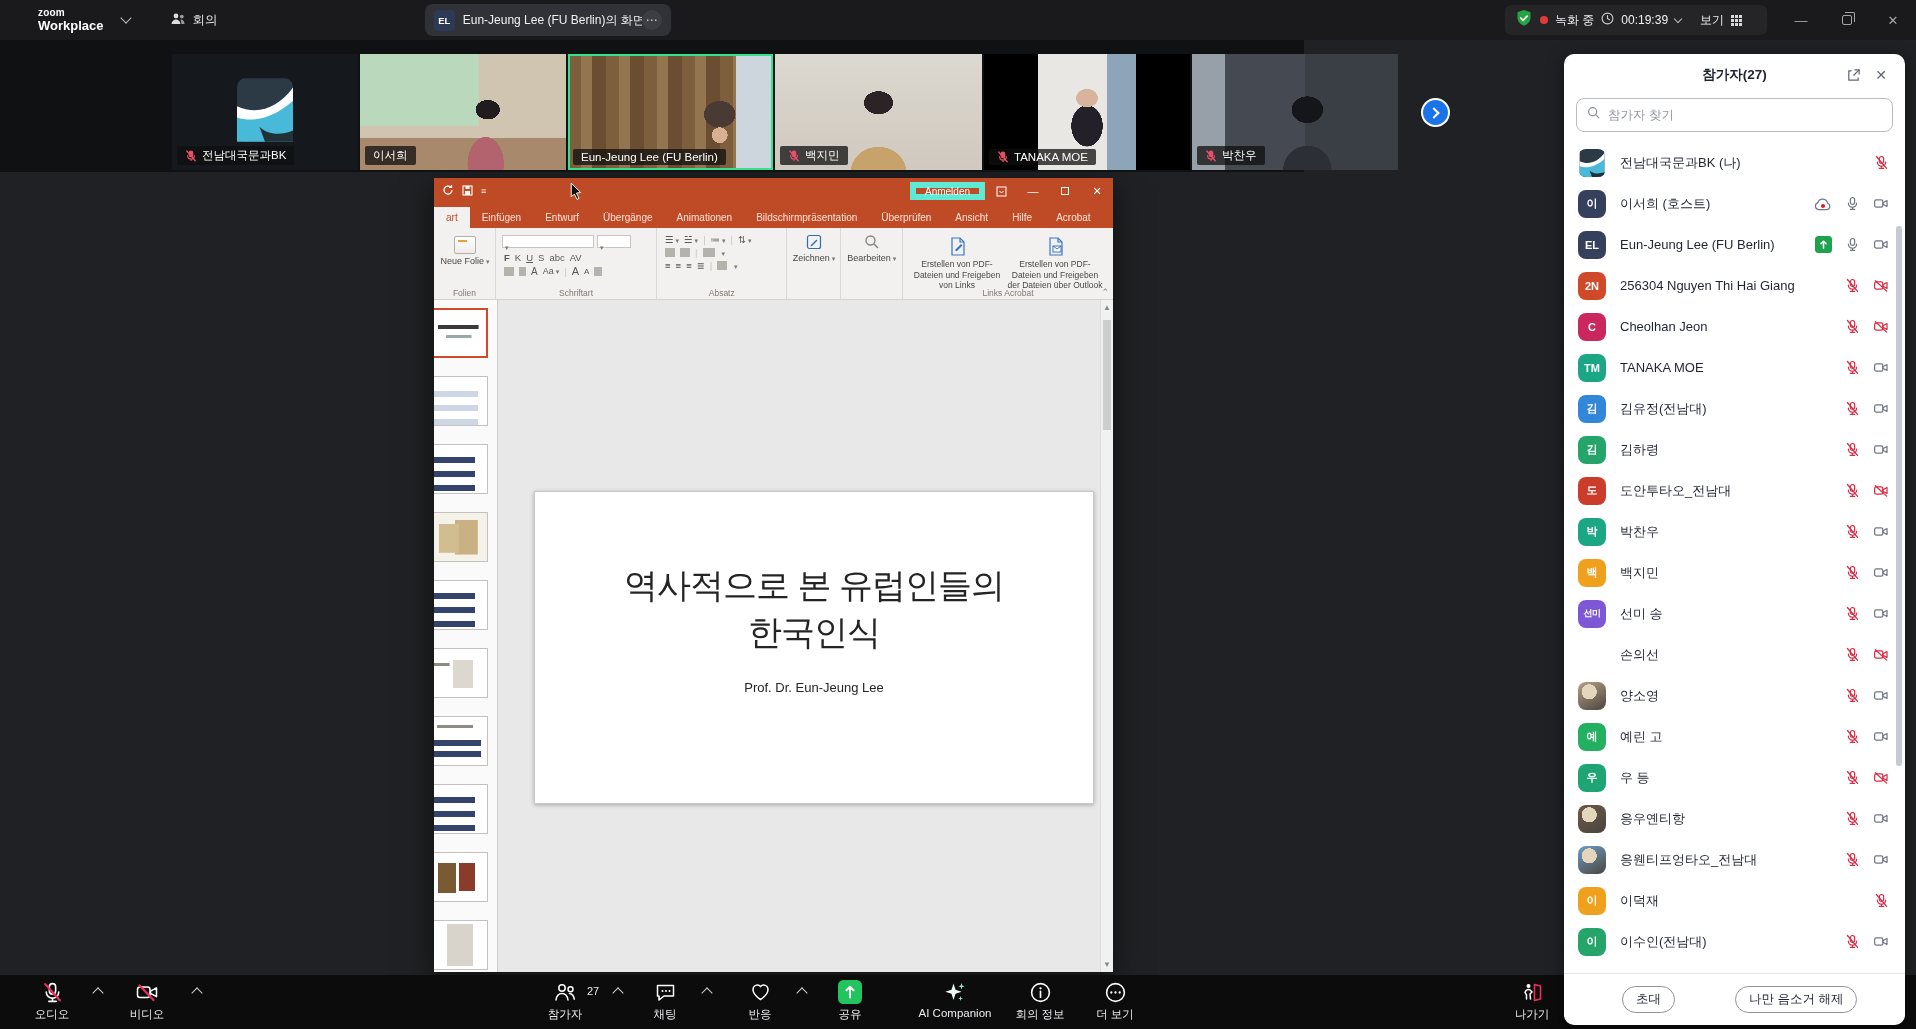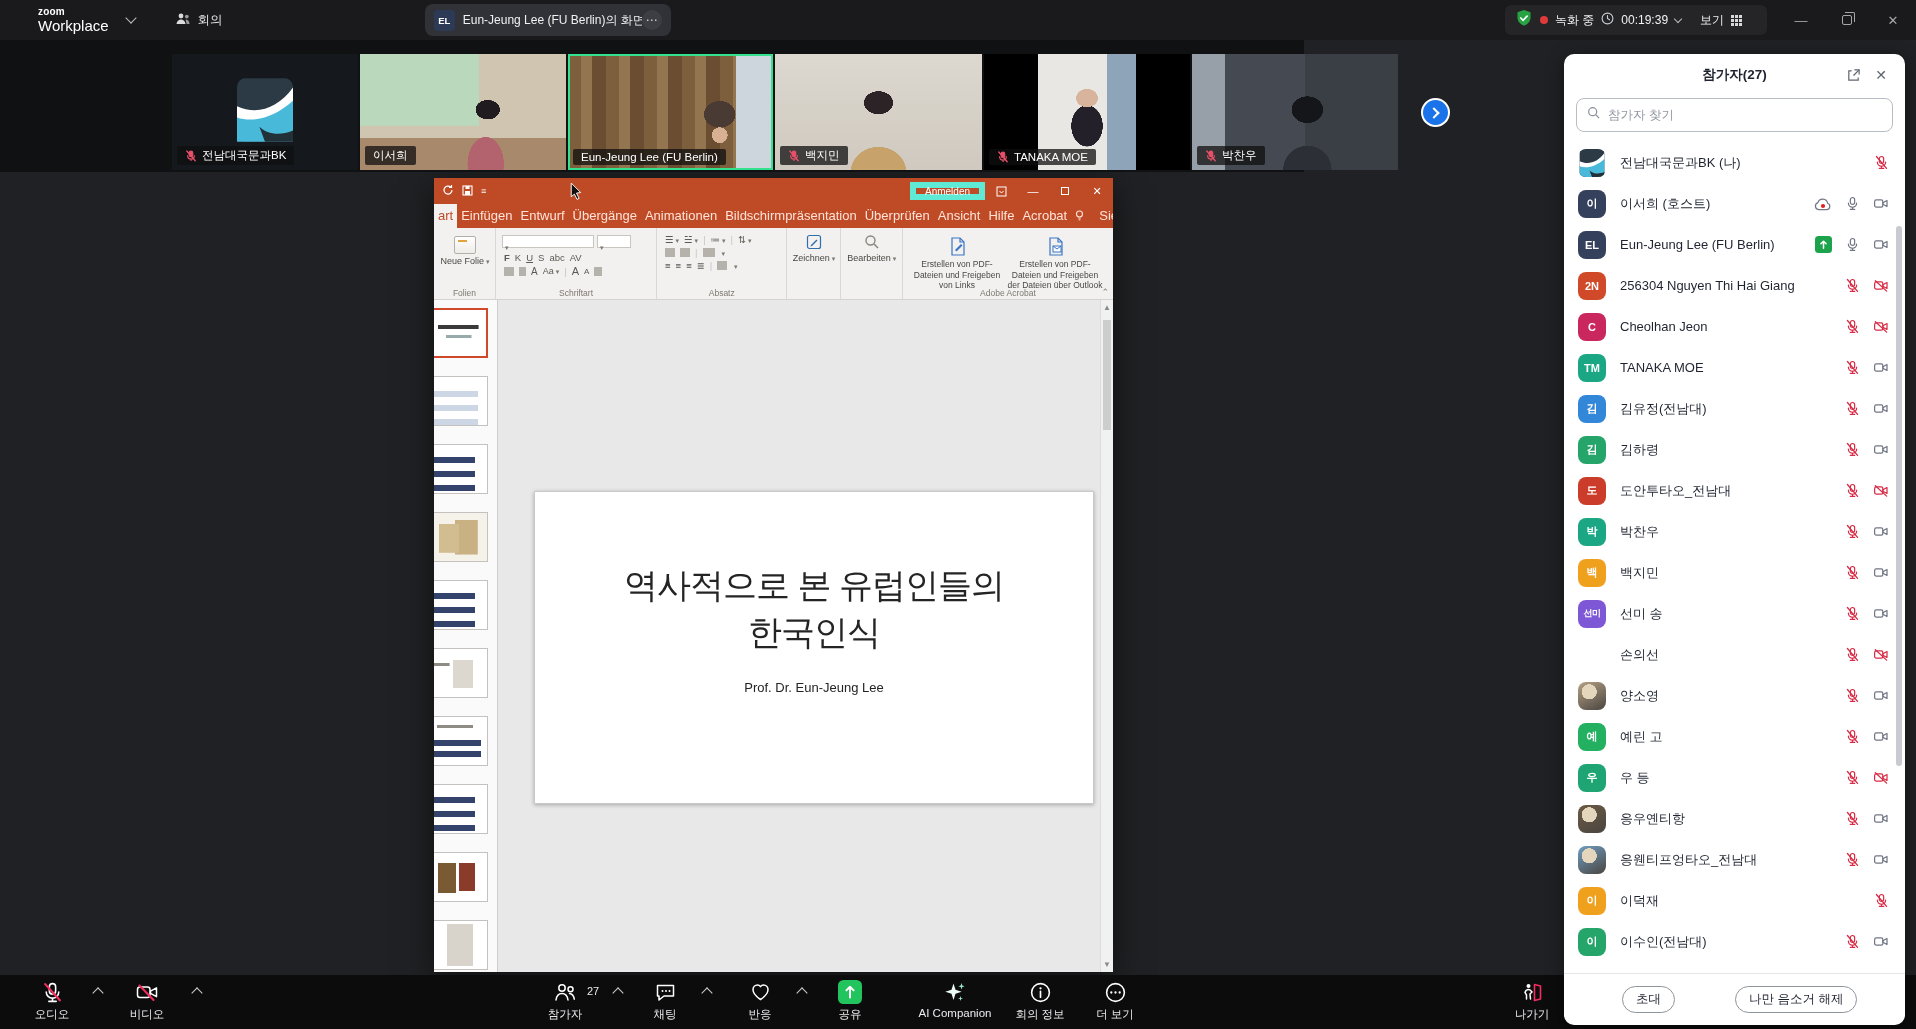--- a/index.html
+++ b/index.html
@@ -6,21 +6,21 @@
   html,body { background:#000; }
   #root {
     position:relative; width:1916px; height:1029px; overflow:hidden;
     background:#202124; font-family:"Liberation Sans", sans-serif;
     -webkit-font-smoothing:antialiased;
   }
   
   #titlebar { position:absolute; top:0; left:0; right:0; height:40px; background:#1a1a1c; display:flex; align-items:center; z-index:30; }
   .logo-block { margin-left:38px; display:flex; flex-direction:column; line-height:1; color:#fff; }
   .logo-top { font-size:10px; font-weight:bold; letter-spacing:.2px; }
-  .logo-bottom { font-size:15px; margin-top:1px; }
+  .logo-bottom { font-size:13px; margin-top:1px;font-weight:bold; }
   .chev-down { width:8px; height:8px; border-right:1.5px solid #bdbdbd; border-bottom:1.5px solid #bdbdbd; transform:rotate(45deg); margin:0 0 4px 18px; }
   .meeting-tab { display:flex; align-items:center; gap:7px; margin-left:40px; color:#e9e9e9; font-size:12.5px; }
   #screen-tab { position:absolute; left:425px; top:4px; width:246px; height:32px; background:#313237; border-radius:8px; display:flex; align-items:center; padding:0 9px; }
   .el-badge { width:21px; height:21px; border-radius:4px; background:#2c3a56; color:#fff; font-size:9.5px; font-weight:bold; display:flex; align-items:center; justify-content:center; }
   #screen-tab .tab-title { color:#f1f1f1; font-size:12px; margin-left:8px; white-space:nowrap; overflow:hidden; }
   .tab-more { margin-left:auto; width:20px; height:20px; border-radius:50%; background:#3d3e43; color:#d6d6d6; font-size:12px; display:flex; align-items:center; justify-content:center; letter-spacing:1px; }
   #meet-pill { position:absolute; left:1505px; top:5px; width:262px; height:30px; background:#252528; border-radius:6px; display:flex; align-items:center; gap:7px; padding:0 10px; }
   .rec-dot { width:8px; height:8px; border-radius:50%; background:#e03a3a; }
   .pill-txt { color:#f2f2f2; font-size:12px; white-space:nowrap; }
   .pill-chev { width:6px; height:6px; border-right:1.3px solid #bdbdbd; border-bottom:1.3px solid #bdbdbd; transform:rotate(45deg); margin-bottom:3px; }
@@ -65,21 +65,21 @@
   
   #ppt { position:absolute; left:434px; top:178px; width:679px; height:794px; box-shadow:0 8px 30px rgba(0,0,0,.55); z-index:5; background:#f3f1f0; }
   #ppt-titlebar { height:26px; background:#bf4a26; display:flex; align-items:center; position:relative; color:#fff; }
   .ptb-icons { display:flex; gap:8px; margin-left:8px; align-items:center; }
   #ppt-title { position:absolute; left:0; right:0; text-align:center; font-size:10.5px; color:#fff; pointer-events:none; white-space:nowrap; }
   #anmelden { position:absolute; right:128px; top:4px; height:18px; border:6px solid #5eead4; color:#fff; font-size:10px; display:flex; align-items:center; padding:0 9px; }
   .ptb-right { position:absolute; right:0; top:0; height:26px; display:flex; }
   .ptb-right .pwc { width:32px; height:26px; display:flex; align-items:center; justify-content:center; color:#fff; font-size:11px; }
   .pwc-restore { width:8px; height:8px; border:1.2px solid #fff; }
   #ppt-tabs { height:24px; background:#bf4a26; display:flex; align-items:flex-end; overflow:hidden; }
-  .ptab { color:#ffe3d8; font-size:13px; padding:5px 4px; white-space:nowrap; }
+  .ptab { color:#ffe3d8; font-size:10px; padding:5px 12px; white-space:nowrap; }
   .ptab.active { background:#f3f1f0; color:#bf4a26; }
   .ptab.wish { display:flex; align-items:center; gap:15px; }
   #ptab-share { margin-left:auto; color:#fff; font-size:9.5px; padding:5px 7px; display:flex; align-items:center; gap:4px; white-space:nowrap; }
   #ppt-ribbon { height:72px; background:#f3f1f0; border-bottom:1px solid #d5d2cf; display:flex; position:relative; }
   .rgroup { position:relative; border-right:1px solid #dad7d4; padding:5px 4px 13px; }
   .rgroup-label { position:absolute; bottom:1px; left:0; right:0; text-align:center; font-size:8.5px; color:#7d7870; }
   .nslide { display:flex; flex-direction:column; align-items:center; width:54px; color:#4a4642; font-size:9px; }
   .nslide-ico { width:22px; height:18px; border:1.5px solid #b3afa9; border-radius:2px; margin:3px 0 2px; background:linear-gradient(#fff,#efece9); position:relative; }
   .nslide-ico:before { content:""; position:absolute; left:3px; top:3px; width:9px; height:2px; background:#e2a43c; }
   .tiny-dd:after { content:"▾"; font-size:7px; color:#7d7870; margin-left:2px; }
@@ -423,21 +423,21 @@
           <div class="acro-btn" style="width:96px">
             <svg width="17" height="19" viewBox="0 0 17 19">
                 <path d="M3 1h8l4 4v13H3z" fill="none" stroke="#3a76c4" stroke-width="1.2"></path>
                 <path d="M11 1v4h4" fill="none" stroke="#3a76c4" stroke-width="1.2"></path>
                 <rect x="6" y="9" width="8" height="6" fill="#fff" stroke="#3a76c4"></rect>
                 <path d="M6 9l4 3 4-3" fill="none" stroke="#3a76c4"></path>
               </svg>
             <span>Erstellen von PDF-Dateien und Freigeben der Dateien über Outlook</span>
           </div>
         </div>
-        <div class="rgroup-label">Adobe Acrobat</div>
+        <div class="rgroup-label">Links Acrobat</div>
       </div>
       <span id="ribbon-collapse">⌃</span>
     </div>
     <div id="ppt-body">
       <div id="thumbs">
           <div class="thumb t-title sel" style="top: 8px;"></div>
           <div class="thumb t-bars-light" style="top: 76px;"></div>
           <div class="thumb t-bars-dark" style="top: 144px;"></div>
           <div class="thumb t-map" style="top: 212px;"></div>
           <div class="thumb t-bars-dark" style="top: 280px;"></div>

